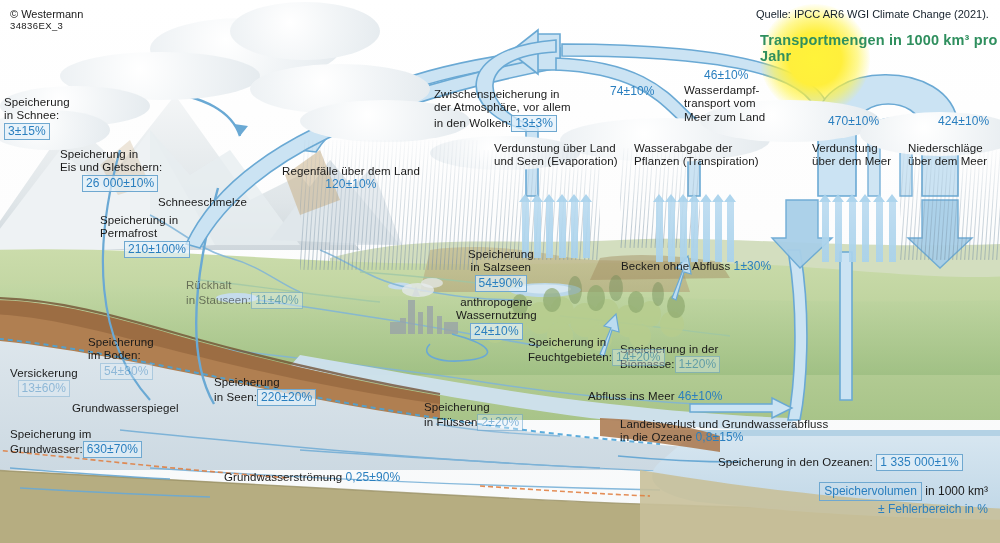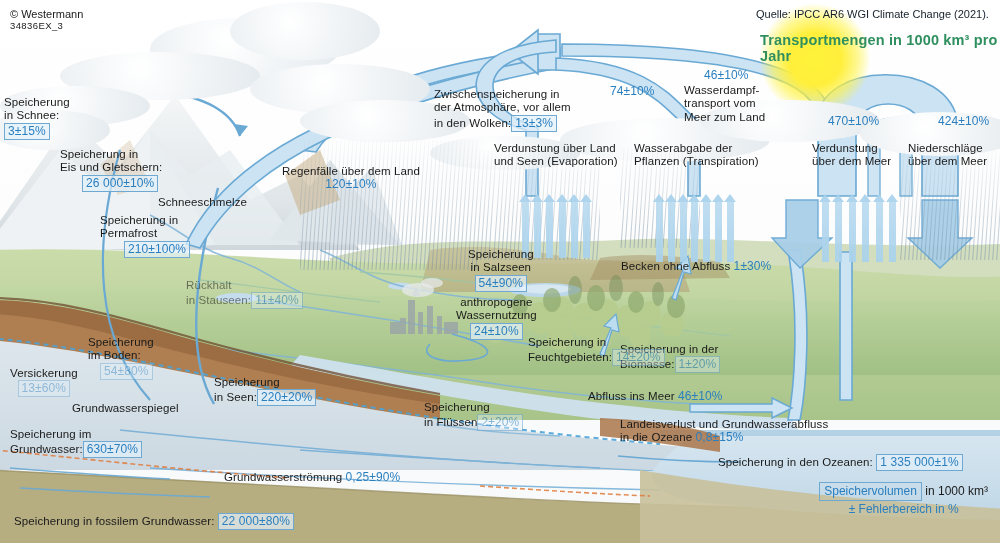--- a/index.html
+++ b/index.html
@@ -42,21 +42,21 @@
           border:1px solid #6fa8d0;background:rgba(226,240,250,.72);
           padding:0px 3px 1px;line-height:14px;white-space:nowrap;}
   .faint{opacity:.55;}
   .faint2{opacity:.42;}
 
   .src{position:absolute;font-size:11px;color:#15202b;}
   .transp{position:absolute;font-size:14.5px;color:#2f8f5e;font-weight:600;letter-spacing:.15px;}
   .cred{position:absolute;font-size:11px;color:#1a1a1a;}
   .cred small{display:block;font-size:9.5px;letter-spacing:.4px;}
 
-  .legendbox{position:absolute;font-size:12px;color:#2a7fbf;text-align:center;line-height:17px;}
+  .legendbox{position:absolute;font-size:12px;color:#2a7fbf;text-align:right;line-height:17px;}
   .legendbox .bx{display:inline-block;border:1px solid #6fa8d0;padding:0 4px;color:#2a7fbf;}
   .legendbox .dk{color:#1a1a1a;}
   svg{position:absolute;left:0;top:0;overflow:visible;}
 </style>
 </head>
 <body>
 
 <div id="stage">
 
   <div class="layer sky"></div>
@@ -578,24 +578,20 @@
   <div class="lbl" style="left:224px;top:471px;">
     <span>Grundwasserströmung</span>
     <span class="num">0,25±90%</span>
   </div>
 
   <div class="lbl" style="left:718px;top:454px;">
     <span>Speicherung in den Ozeanen:</span>
     <span class="boxnum">1 335 000±1%</span>
   </div>
 
-  <div class="lbl" style="left:14px;top:513px;">
-    <span>Speicherung in fossilem Grundwasser:</span>
-    <span class="boxnum">22 000±80%</span>
-  </div>
 
   <div class="legendbox" style="right:12px;top:482px;">
     <span class="bx">Speichervolumen</span>
     <span class="dk">in 1000 km³</span><br>
     <span>± Fehlerbereich in %</span>
   </div>
 
 </div>
 
 </body></html>

